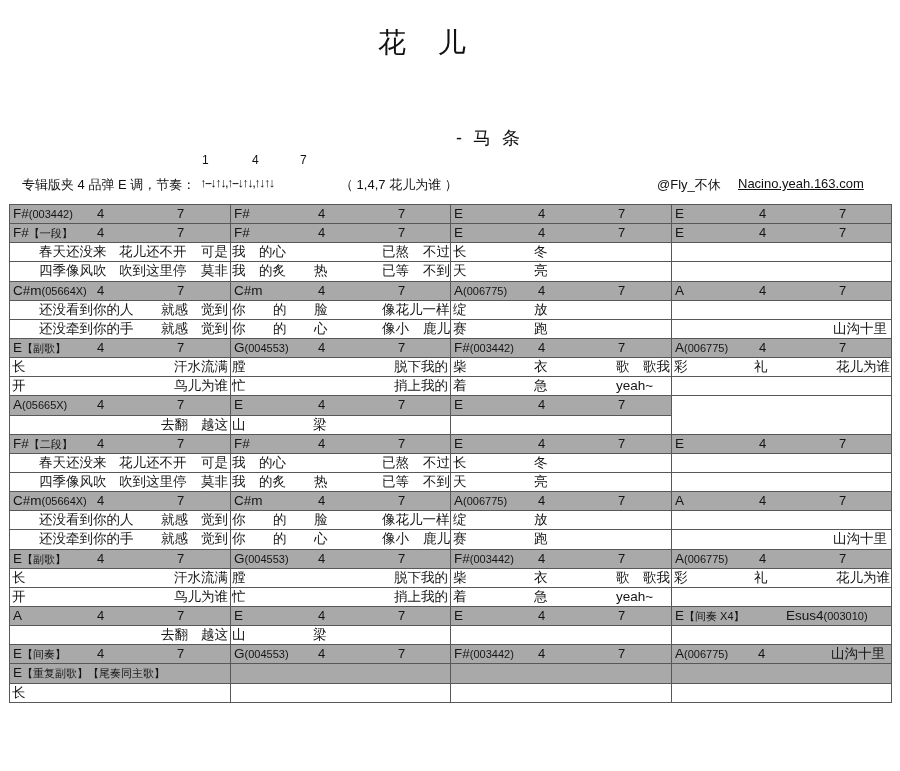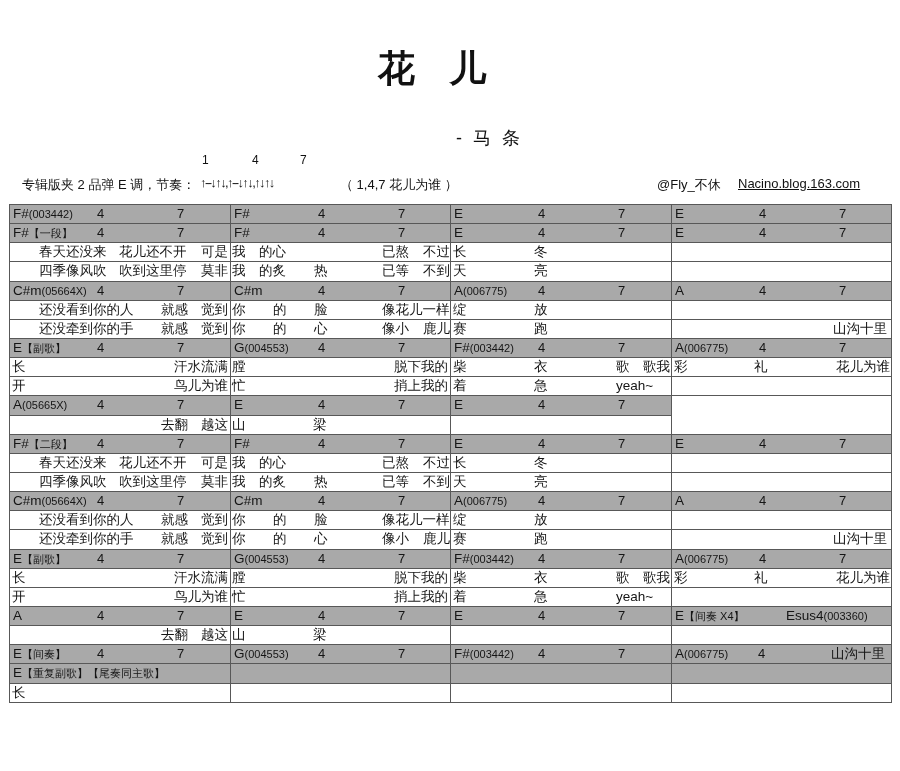--- a/index.html
+++ b/index.html
@@ -1,21 +1,21 @@
 <!DOCTYPE html>
 <html><head>
 <meta charset="utf-8">
 <style>
   html, body { margin:0; padding:0; }
   body {
     width:900px; height:771px; background:#ffffff; position:relative; overflow:hidden;
     font-family:"Liberation Sans", "DejaVu Sans", sans-serif; color:#111111;
   }
   .abs { position:absolute; white-space:pre; }
-  .title { left:378px; top:44px; font-size:37px; word-spacing:22px; letter-spacing:1px;font-weight:bold; }
+  .title { left:378px; top:24px; font-size:28px; word-spacing:22px; letter-spacing:1px; }
   .artist { left:456px; top:126px; font-size:18px; word-spacing:6px; }
   .beat-num { top:153px; font-size:12px; }
   .rhythm-prefix { left:22px; top:176px; font-size:13px; }
   .rhythm-pattern { left:200px; top:175px; font-size:13px; letter-spacing:-1.6px; }
   .rhythm-note { left:340px; top:176px; font-size:13px; }
   .credit-author { left:657px; top:176px; font-size:13px; }
   .credit-blog { left:738px; top:176px; font-size:13px; text-decoration:underline; color:#111; cursor:pointer; }
 
   table.chart {
     position:absolute; left:9px; top:204px; width:882px;
@@ -38,26 +38,26 @@
 <body>
 
 <div class="abs title">花 儿</div>
 <div class="abs artist">- 马 条</div>
 
 <div>
   <span class="abs beat-num" style="left:202px">1</span>
   <span class="abs beat-num" style="left:252px">4</span>
   <span class="abs beat-num" style="left:300px">7</span>
 </div>
-<span class="abs rhythm-prefix">专辑版夹 2 品弹 E 调，节奏：</span>
+<span class="abs rhythm-prefix">专辑版夹 4 品弹 E 调，节奏：</span>
 <span class="abs rhythm-pattern">↑--↓↑↓,↑--↓↑↓,↑↓↑↓</span>
 <span class="abs rhythm-note">（ 1,4,7 花儿为谁 ）</span>
 
 <span class="abs credit-author">@Fly_不休</span>
-<span class="abs credit-blog">Nacino.blog.163.com</span>
+<span class="abs credit-blog">Nacino.yeah.163.com</span>
 
 <table class="chart">
   <colgroup>
     <col style="width:221px">
       <col style="width:220px">
       <col style="width:221px">
       <col style="width:220px">
   </colgroup>
   <tbody>
       <tr class="chord-row">
@@ -480,21 +480,21 @@
           <span class="seg beat" style="left: 87px;"><span>4</span></span>
           <span class="seg beat" style="left: 167px;"><span>7</span></span>
         </td>
         <td>
           <span class="seg" style="left: 3px;"><span>E</span></span>
           <span class="seg beat" style="left: 87px;"><span>4</span></span>
           <span class="seg beat" style="left: 167px;"><span>7</span></span>
         </td>
         <td>
           <span class="seg" style="left: 3px;"><span>E</span><span class="sub">【间奏 X4】</span></span>
-          <span class="seg" style="left: 114px;"><span>Esus4</span><span class="sub">(003360)</span></span>
+          <span class="seg" style="left: 114px;"><span>Esus4</span><span class="sub">(003010)</span></span>
         </td>
       </tr>
       <tr class="lyric-row">
         <td>
           <span class="seg" style="left: 151px;"><span>去翻</span></span>
           <span class="seg" style="left: 191px;"><span>越这</span></span>
         </td>
         <td>
           <span class="seg" style="left: 1px;"><span>山</span></span>
           <span class="seg" style="left: 82px;"><span>梁</span></span>

